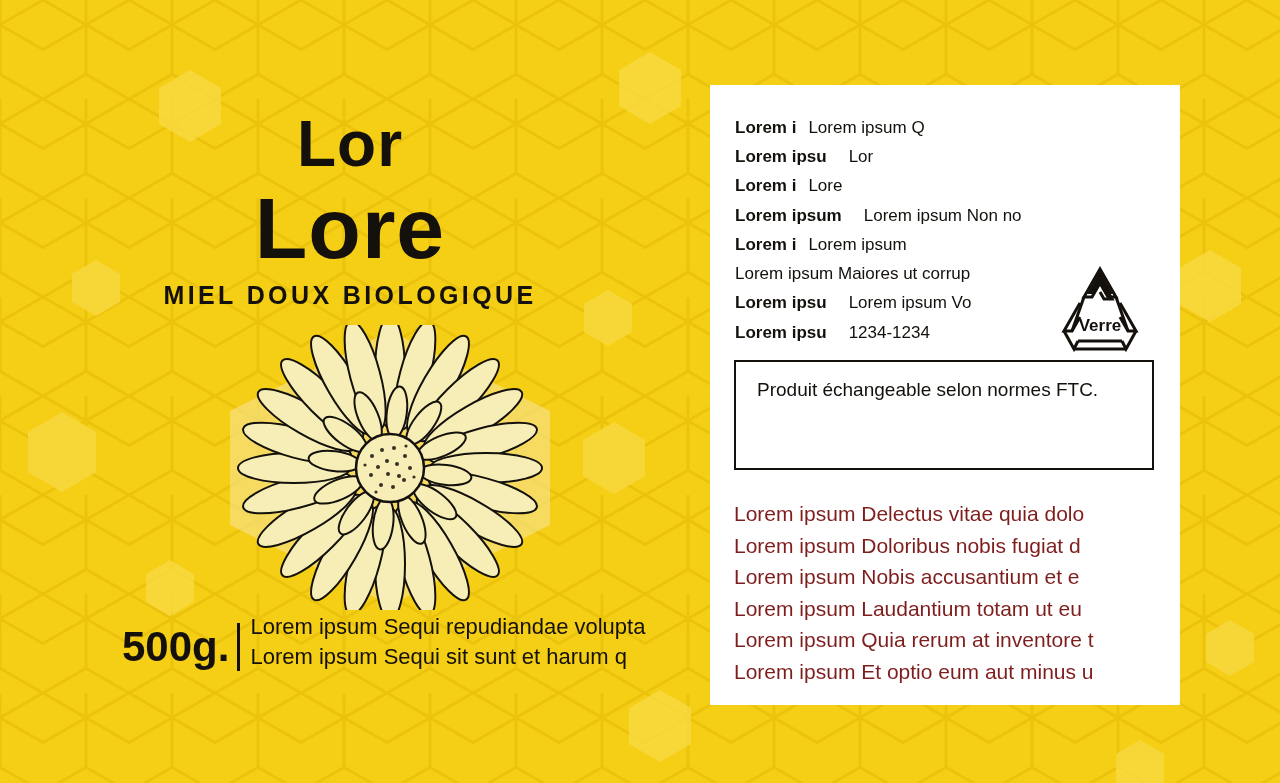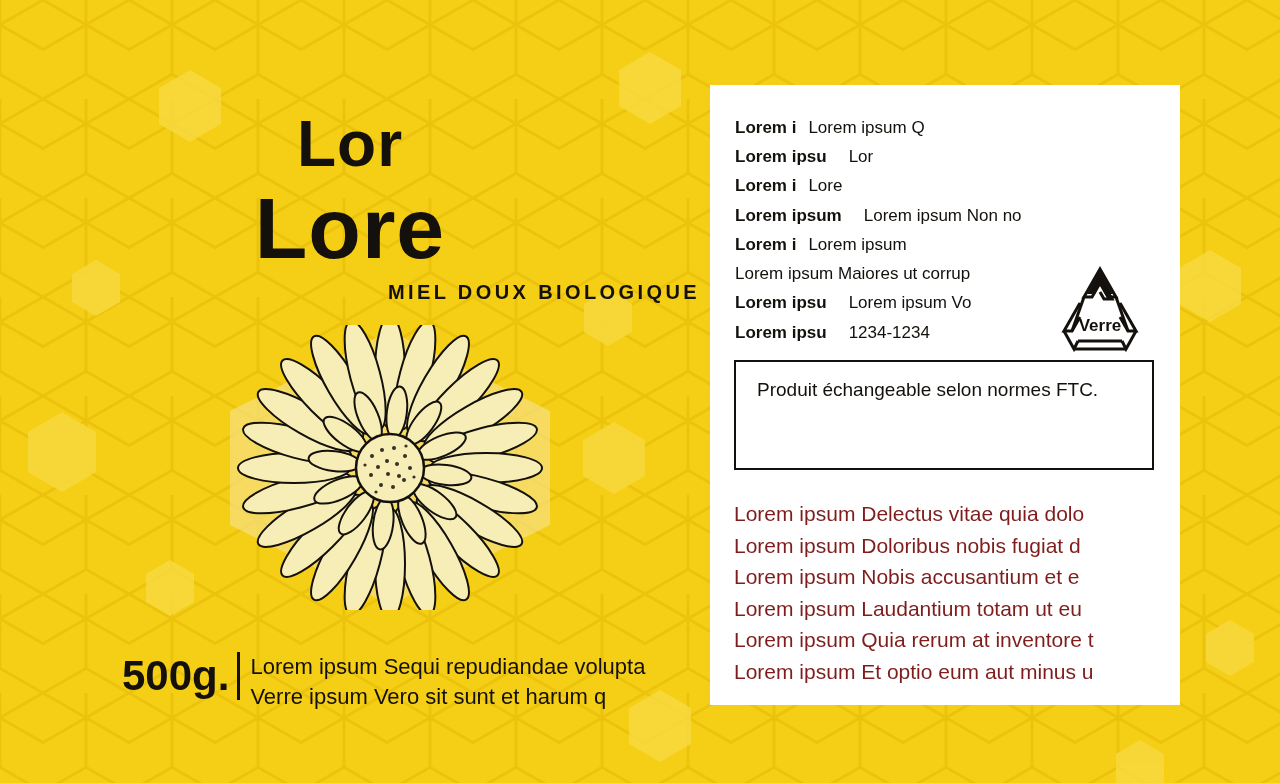--- a/index.html
+++ b/index.html
@@ -62,22 +62,22 @@
     font-weight: 700;
     letter-spacing: 1px;
     color: #14110C;
     line-height: 1;
   }
   .brand-sub {
     position: absolute;
     top: 281px;
     left: 0;
     width: 700px;
-    text-align: right;
-    font-size: 20px;
+    text-align: center;
+    font-size: 25px;
     font-weight: 700;
     letter-spacing: 3.4px;
     color: #14110C;
   }
 
   
   #flower-art {
     position: absolute;
     left: 215px;
     top: 325px;
@@ -85,22 +85,21 @@
     height: 285px;
   }
   #flower-art svg { display:block; }
 
   
   .weight-row {
     position: absolute;
     left: 122px;
     top: 612px;
     display: flex;
-    align-items: flex-start;
-    margin-top: 40px;
+    align-items: flex-end;
   }
   .weight-value {
     font-size: 42px;
     font-weight: 700;
     color: #14110C;
     line-height: 1.15;
     padding-right: 8px;
     border-right: 3px solid #14110C;
   }
   .weight-desc {
@@ -307,21 +306,21 @@
               <circle cx="16" cy="-22" r="1.6"></circle>
           </g>
         </g>
       </svg>
     </div>
 
     <div class="weight-row">
       <div class="weight-value">500g.</div>
       <div class="weight-desc">
         <div>Lorem ipsum Sequi repudiandae volupta</div>
-        <div>Verre ipsum Vero sit sunt et harum q</div>
+        <div>Lorem ipsum Sequi sit sunt et harum q</div>
       </div>
     </div>
   </div>
 
   <div id="info-card">
 
     <div id="spec-list">
       <div class="spec-row">
         <span class="spec-key">Lorem i</span>
         <span class="spec-val">Lorem ipsum Q</span>

